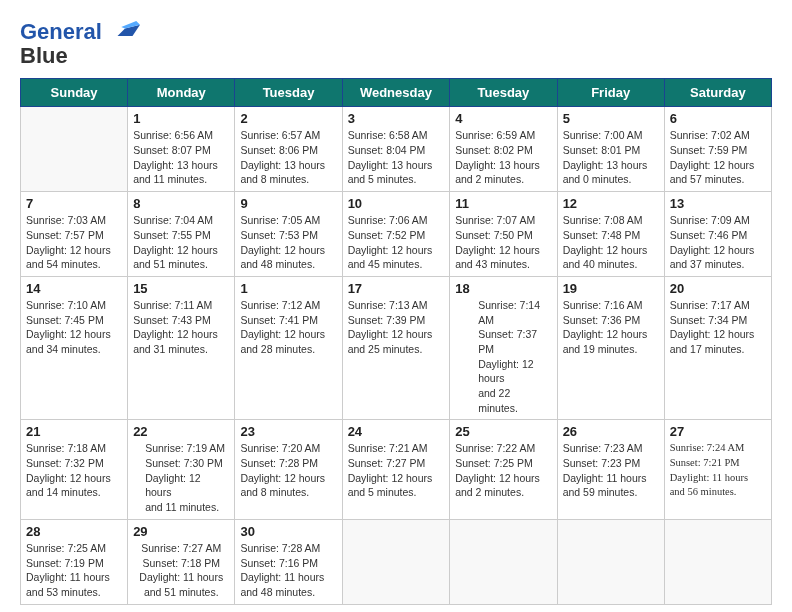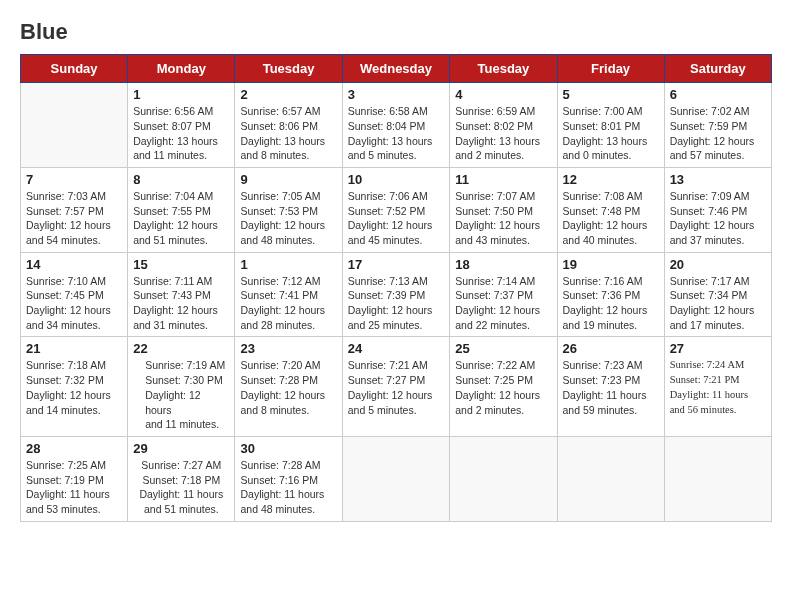--- a/index.html
+++ b/index.html
@@ -49,21 +49,21 @@
     .location {
       font-size: 16px;
       color: #444;
     }
     .calendar {
       width: 100%;
       border-collapse: collapse;
       border: 1px solid #bbb;
     }
     .calendar th {
-      background: #b91c1c;
+      background: #0f766e;
       color: #fff;
       font-size: 13px;
       font-weight: bold;
       text-align: center;
       padding: 6px 4px;
       border: 1px solid #1a4490;
     }
     .calendar td {
       vertical-align: top;
       border: 1px solid #ccc;
@@ -91,20 +91,29 @@
     }
     .calendar tr:last-child td {
       min-height: 70px;
     }
   </style>
 </head>
 <body>
 
 <div class="header-area">
   <div class="logo">
+    <div class="logo-row">
+      <span class="logo-text">
+        <span class="blue">General</span>
+        <svg class="logo-icon" viewBox="0 0 40 24">
+          <polygon points="10,20 30,20 40,5 20,10" fill="#2255aa"></polygon>
+          <polygon points="20,10 40,5 35,0 15,8" fill="#55aaff"></polygon>
+        </svg>
+      </span>
+    </div>
     <div>
       <span class="logo-text blue">Blue</span>
     </div>
   </div>
   <div class="title-area">
   </div>
 </div>
 
 <table class="calendar">
   <thead>
@@ -239,21 +248,21 @@
         </td>
         <td>
           <span class="day-number">17</span>
           <div class="day-info" style="white-space: pre-line;">Sunrise: 7:13 AM
 Sunset: 7:39 PM
 Daylight: 12 hours
 and 25 minutes.</div>
         </td>
         <td>
           <span class="day-number">18</span>
-          <div class="day-info" style="white-space: pre-line;">Sunrise: 7:14 AM
+          <div class="day-info" style="white-space: pre-line; margin-left: 23px;">Sunrise: 7:14 AM
 Sunset: 7:37 PM
 Daylight: 12 hours
 and 22 minutes.</div>
         </td>
         <td>
           <span class="day-number">19</span>
           <div class="day-info" style="white-space: pre-line;">Sunrise: 7:16 AM
 Sunset: 7:36 PM
 Daylight: 12 hours
 and 19 minutes.</div>

